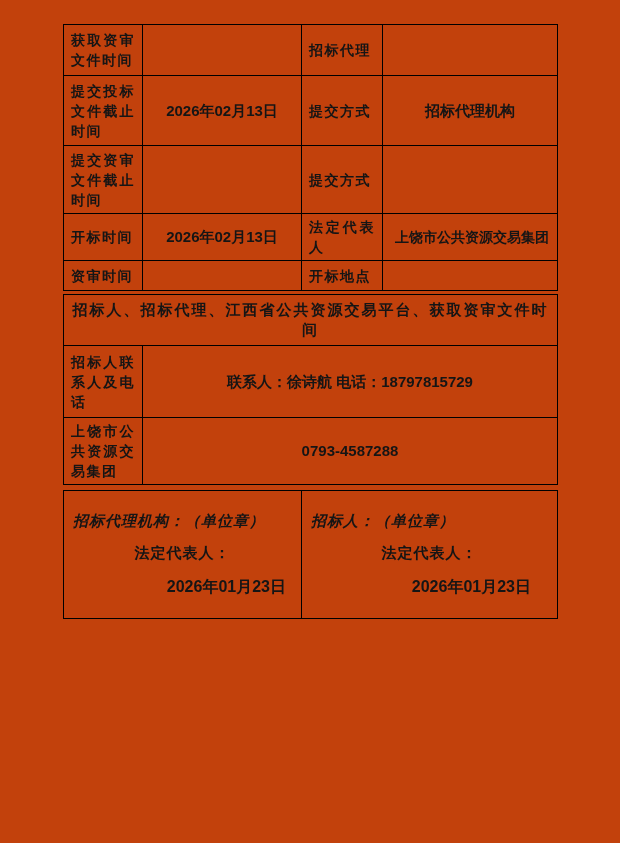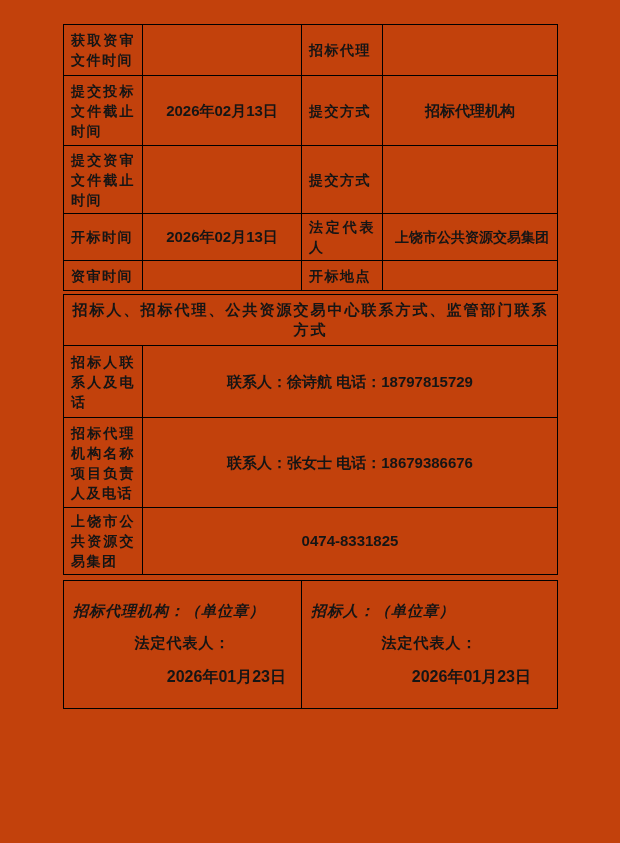--- a/index.html
+++ b/index.html
@@ -102,33 +102,29 @@
     </tbody>
       </table>
 
     <table class="t2">
       <colgroup>
         <col style="width:79px">
           <col style="width:415px">
       </colgroup>
       <tbody>
           <tr style="height:32px">
-        <td class="section-header" colspan="2">招标人、招标代理、公共资源交易中心联系方式、监管部门联系方式</td>
+        <td class="section-header" colspan="2">招标人、招标代理、江西省公共资源交易平台、获取资审文件时间</td>
       </tr>
       <tr style="height:72px">
         <td class="lbl">招标人联系人及电话</td>
         <td class="val">联系人：徐诗航 电话：18797815729</td>
       </tr>
-      <tr style="height:90px">
-        <td class="lbl">招标代理机构名称项目负责人及电话</td>
-        <td class="val">联系人：张女士 电话：18679386676</td>
-      </tr>
       <tr style="height:66px">
         <td class="lbl">上饶市公共资源交易集团</td>
-        <td class="val">0474-8331825</td>
+        <td class="val">0793-4587288</td>
       </tr>
     </tbody>
       </table>
 
     <table class="t3">
       <colgroup>
         <col style="width:238px">
           <col style="width:256px">
       </colgroup>
       <tbody>

